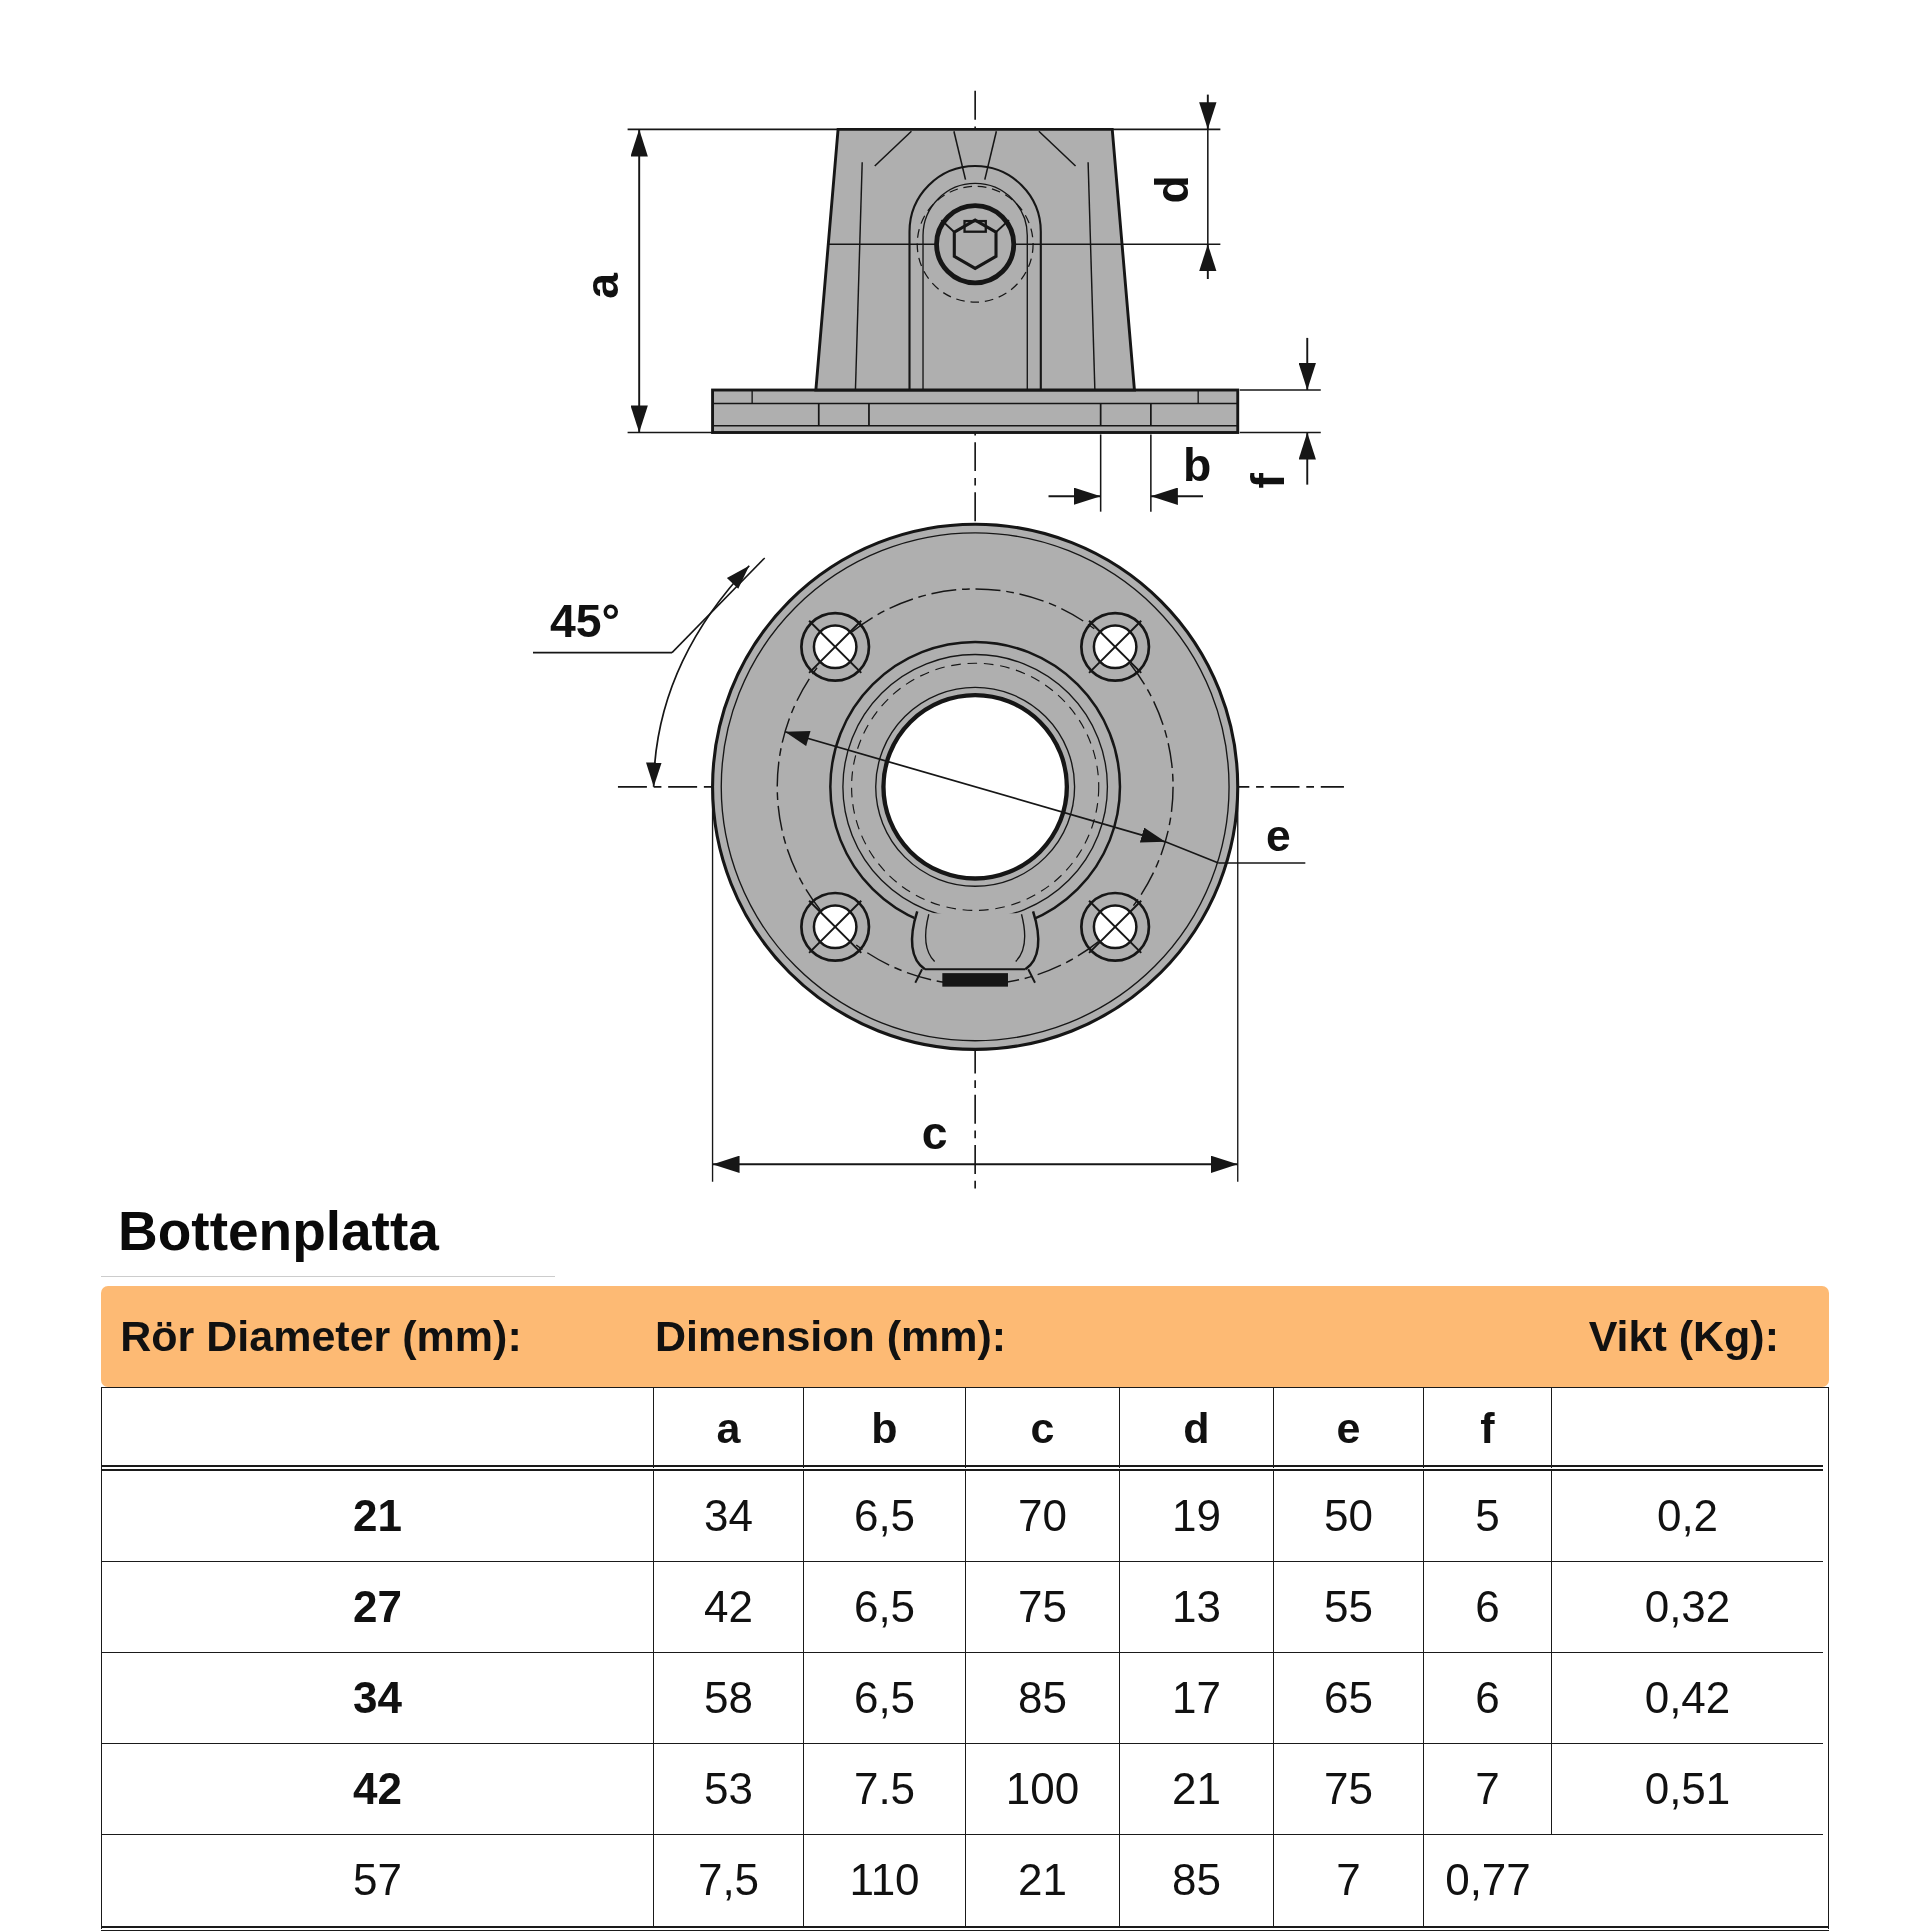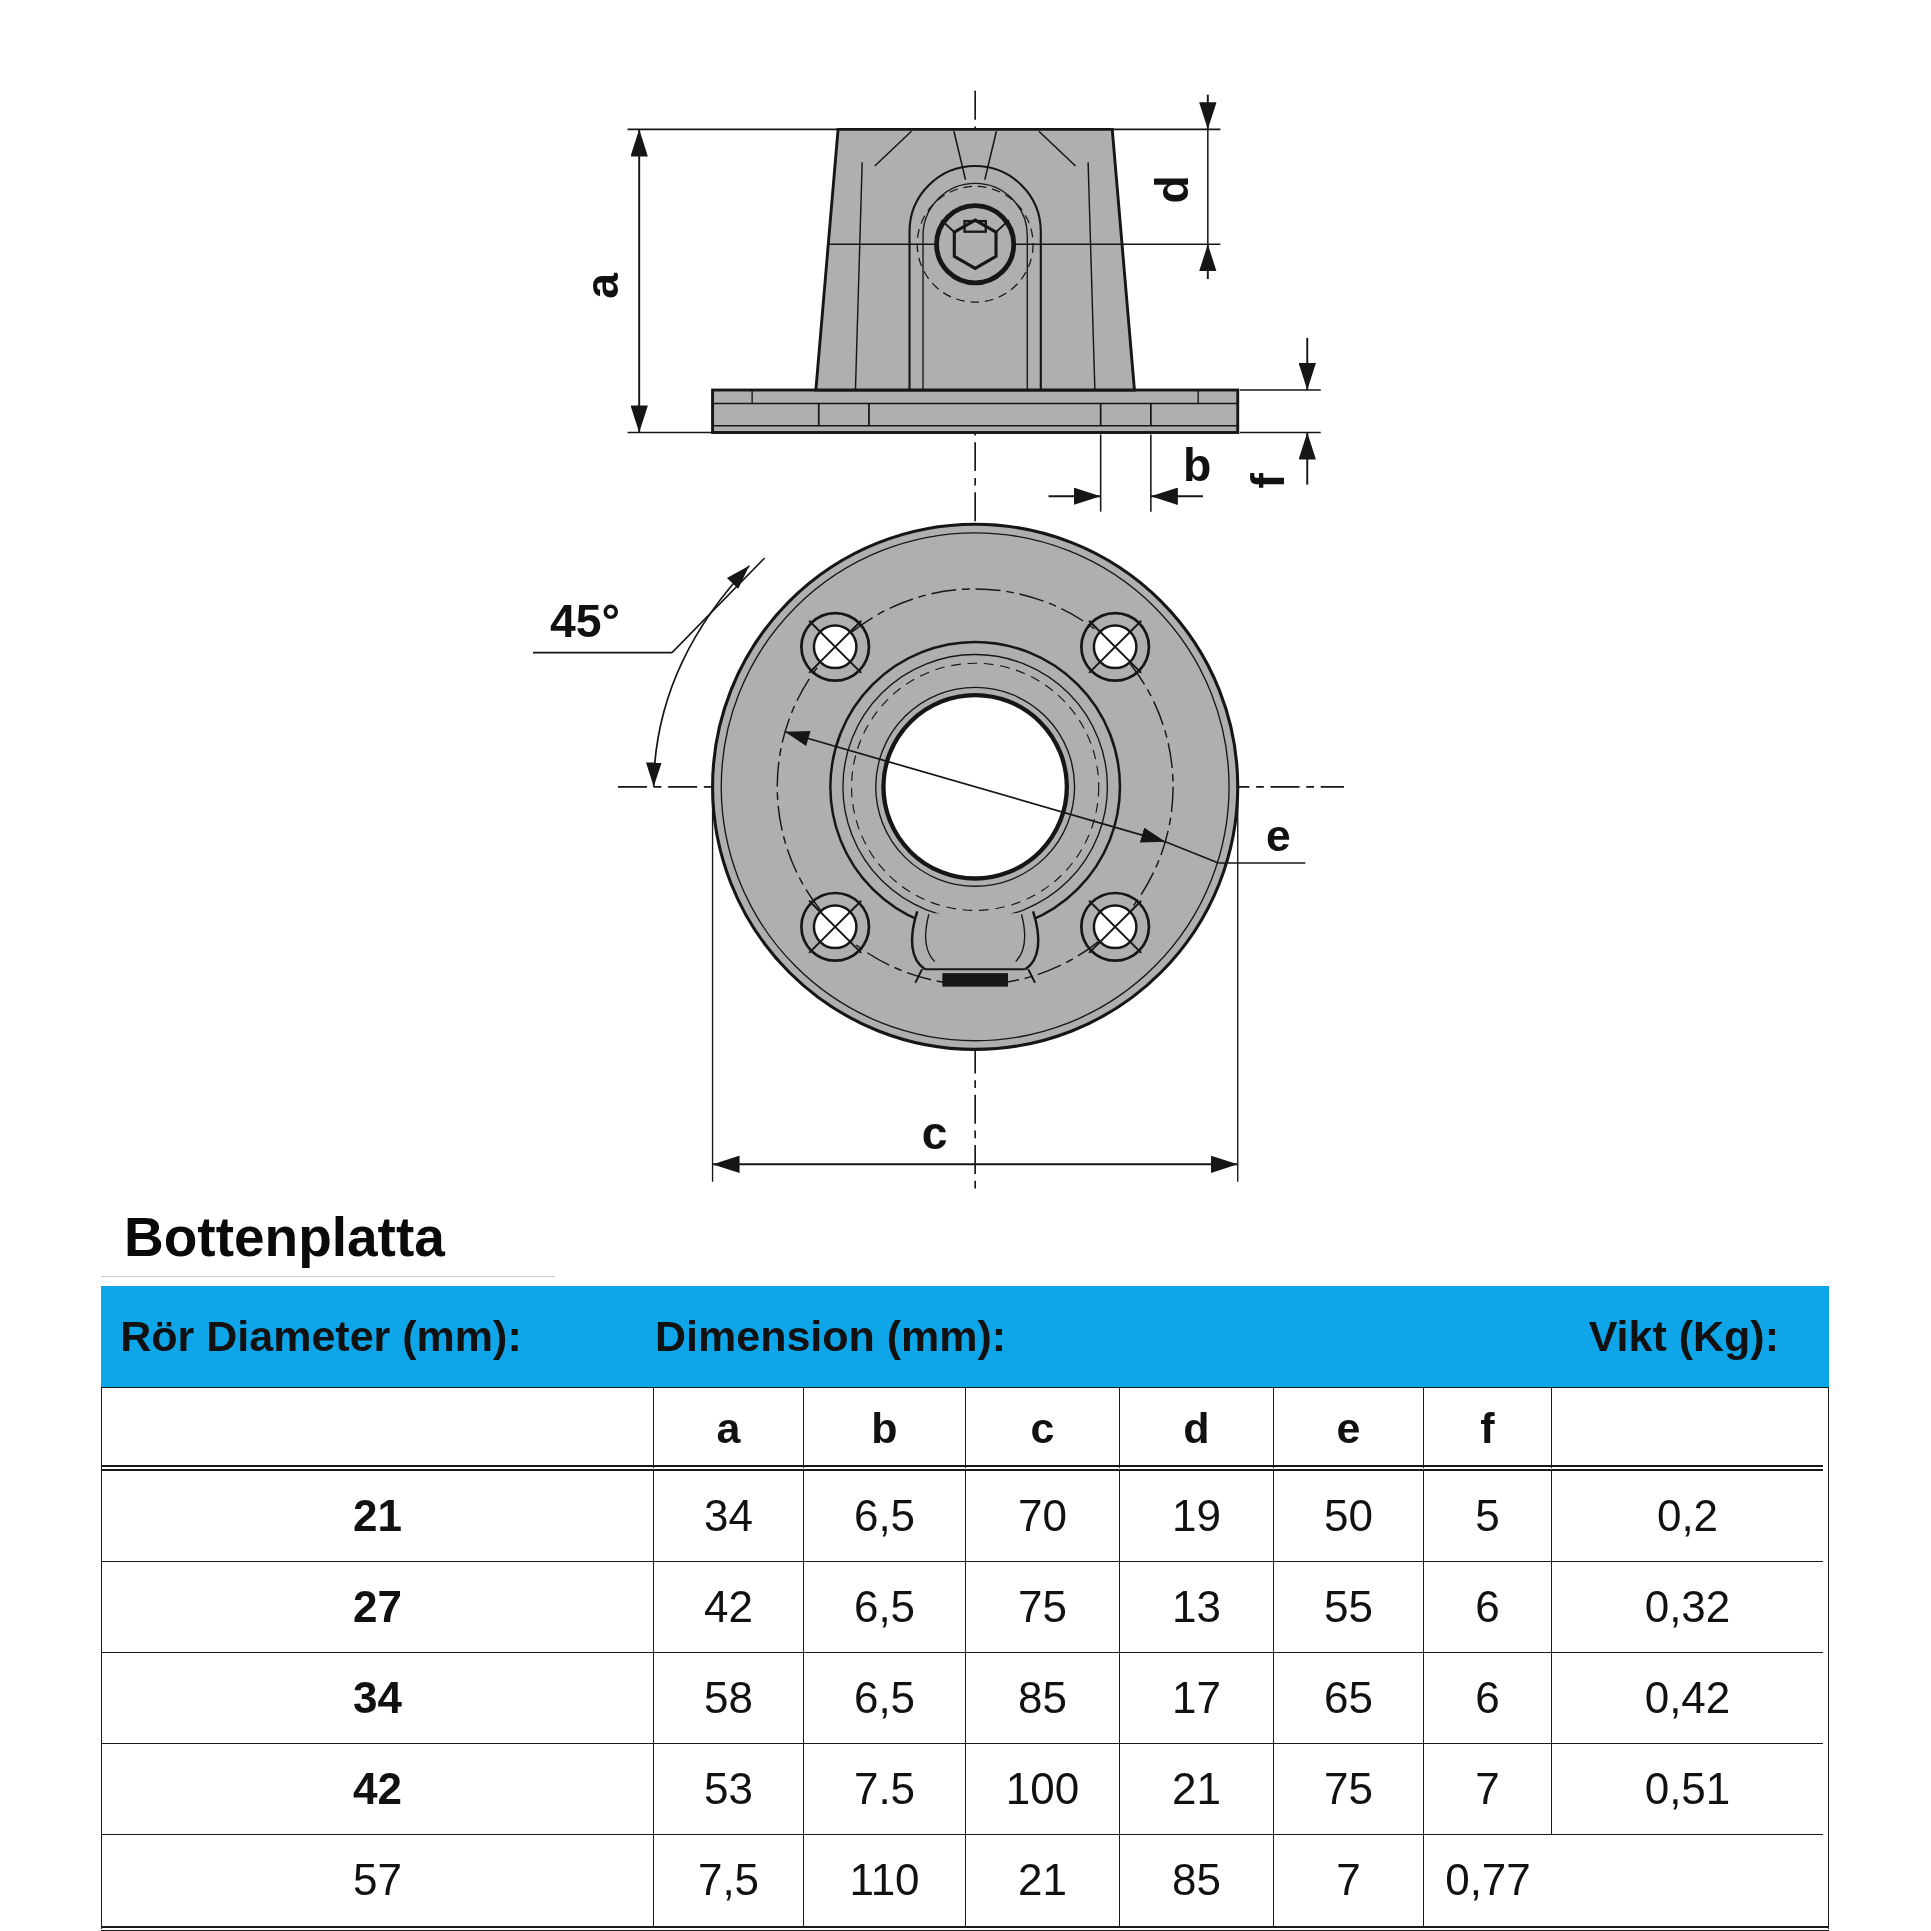--- a/index.html
+++ b/index.html
@@ -2,21 +2,21 @@
 <html><head>
 <meta charset="utf-8">
 <style>
   html,body{margin:0;padding:0;background:#e8e8e8;}
   .page{position:relative;width:1931px;height:1931px;background:#ffffff;overflow:hidden;
         font-family:"Liberation Sans", sans-serif;color:#111;}
   svg text{font-family:"Liberation Sans", sans-serif;}
   .lbl{font-weight:bold;font-size:48px;fill:#111;}
   .lbl-sm{font-weight:bold;font-size:46px;fill:#111;}
   .title{position:absolute;left:114px;top:1195px;font-size:55px;font-weight:bold;
-         letter-spacing:0px;color:#0a0a0a;margin:10px;}
+         letter-spacing:0px;color:#0a0a0a;margin:4px;}
   .title-rule{position:absolute;left:101px;top:1276px;width:454px;height:1px;background:#cccccc;}
   .tbl{position:absolute;left:101px;top:1286px;width:1728px;box-sizing:border-box;}
   .thead{display:flex;height:101px;line-height:101px;font-weight:bold;font-size:43px;}
   .th1{width:554px;padding-left:19.3px;box-sizing:border-box;}
   .th2{flex:1;}
   .th3{width:282px;text-align:right;padding-right:50px;box-sizing:border-box;}
   .grid{display:grid;grid-template-columns:552px 150px 162px 154px 154px 150px 128px 271px;
         border:1.9px solid #1a1a1a;border-bottom:6.8px double #1a1a1a;box-sizing:border-box;}
   .g{box-sizing:border-box;border-right:1.9px solid #1a1a1a;border-bottom:1.9px solid #1a1a1a;
      text-align:center;font-size:44px;height:91px;line-height:89px;overflow:hidden;}
@@ -184,21 +184,21 @@
     </g>
     <text class="lbl-sm" x="1324" y="882" text-anchor="middle">e</text>
   </svg>
 
   
   <h1 class="title">Bottenplatta</h1>
   <div class="title-rule"></div>
 
   
   <div class="tbl">
-    <div class="thead" style="background:#0ea5e9;">
+    <div class="thead" style="background:#fdba74;border-radius:7px;">
       <div class="th1">Rör  Diameter (mm):</div>
       <div class="th2">Dimension (mm):</div>
       <div class="th3">Vikt (Kg):</div>
     </div>
     <div class="grid">
 
       <div class="g sub"></div>
       <div class="g sub">a</div>
       <div class="g sub">b</div>
       <div class="g sub">c</div>

